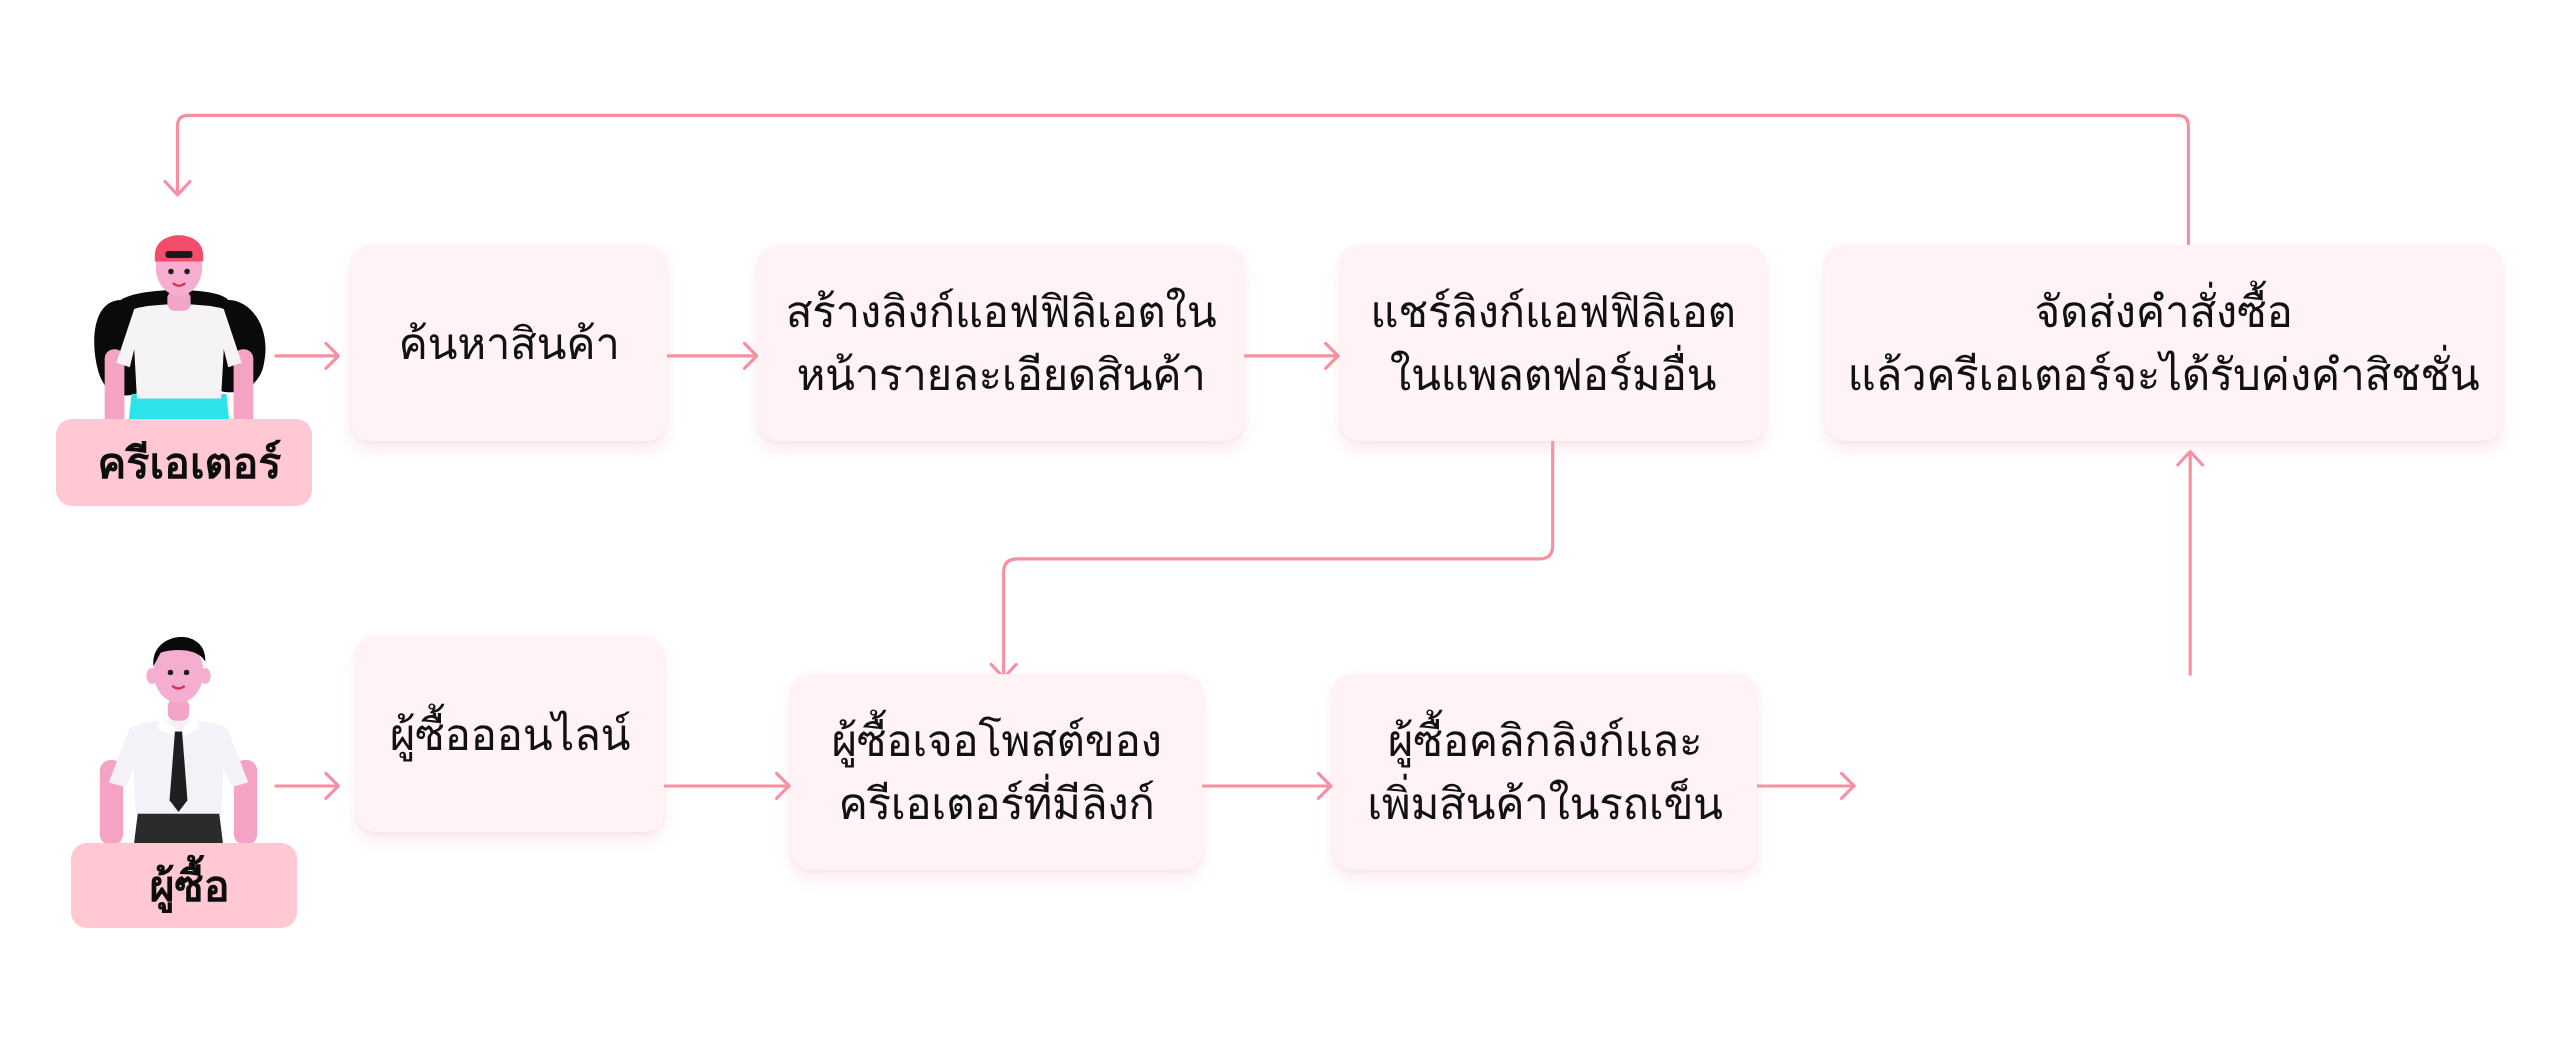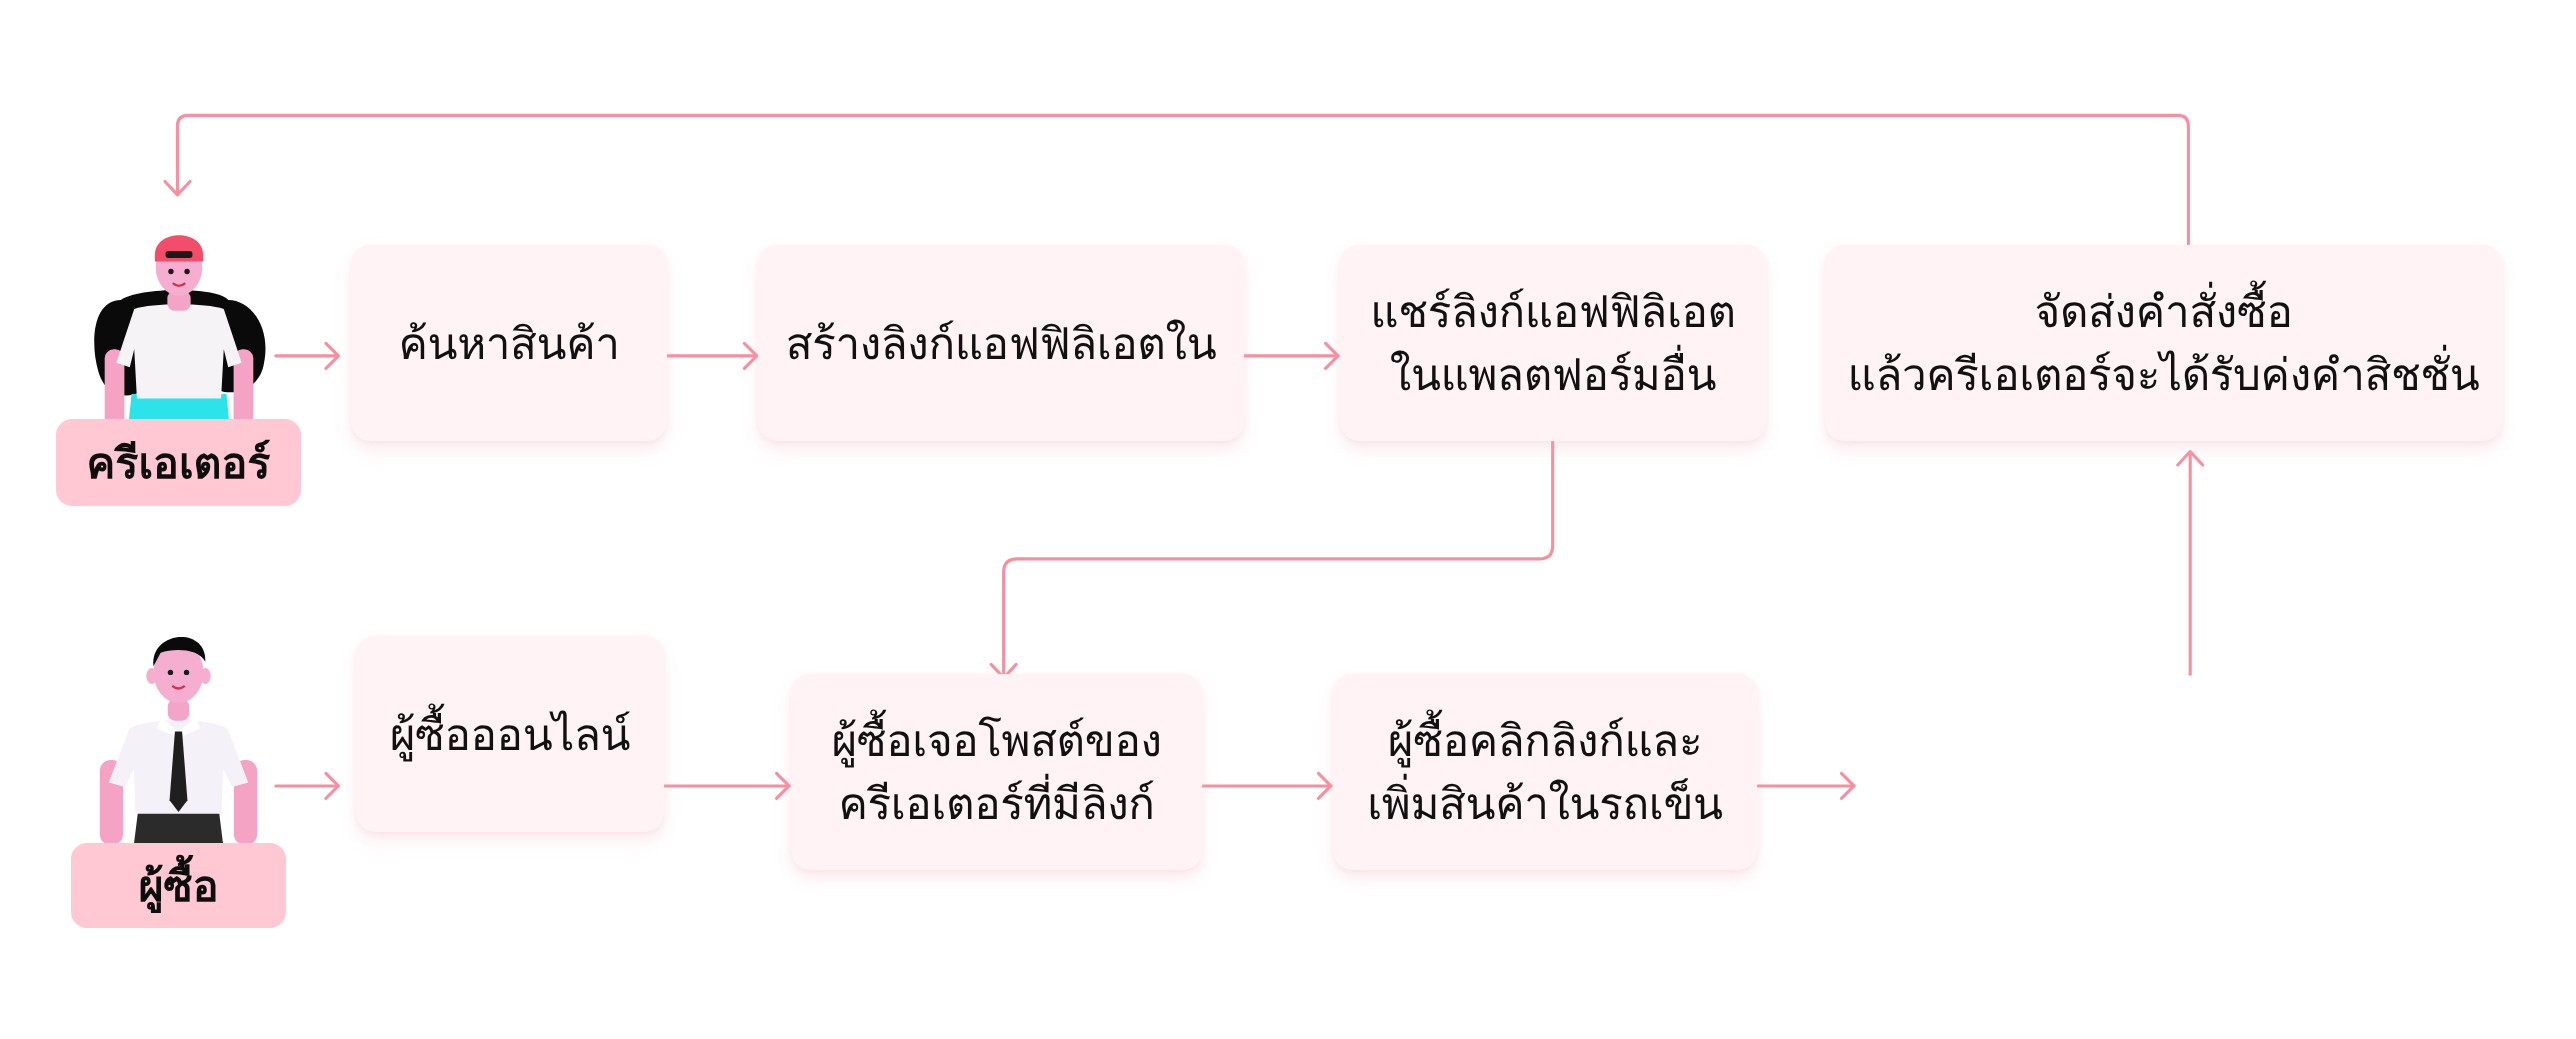--- a/index.html
+++ b/index.html
@@ -10,21 +10,21 @@
   .box {
     position:absolute; background:#FFF3F5; border-radius:19.7px;
     box-shadow: 0 9px 16px rgba(240,180,190,0.25), 0 1.8px 5.4px rgba(240,190,200,0.18);
     display:flex; align-items:center; justify-content:center; text-align:center;
     z-index:2; color:#111111;
   }
   .box .txt { font-size:44px; line-height:63px; white-space:nowrap; letter-spacing:-0.4px; }
   .badge {
     position:absolute; background:#FFC8D3; border-radius:16px; z-index:3;
     display:flex; align-items:center; justify-content:center;
-    font-weight:bold; font-size:43px; color:#0d0d0d;
+    font-weight:bold; font-size:43px; color:#0d0d0d;padding-left:11px;
   }
   .avatar { position:absolute; z-index:2; }
 </style>
 </head>
 <body>
 
 <div class="canvas">
 
   <svg class="connectors" viewBox="0 0 2880 1162">
     <g fill="none" stroke="#F78FA0" stroke-width="3.5" stroke-linecap="round" stroke-linejoin="round">
@@ -116,20 +116,21 @@
   <div class="badge" style="left:71px; top:843px; width:215px; height:85px;">ผู้ซื้อ</div>
 
   <div class="box" style="left:351px; top:245px; width:316px; height:196px;">
     <div class="txt">
       <div>ค้นหาสินค้า</div>
     </div>
   </div>
   <div class="box" style="left:758px; top:245px; width:486px; height:196px;text-align:center;">
     <div class="txt">
       <div>สร้างลิงก์แอฟฟิลิเอตใน</div>
+      <div>หน้ารายละเอียดสินค้า</div>
     </div>
   </div>
   <div class="box" style="left:1340px; top:245px; width:426px; height:196px;">
     <div class="txt">
       <div>แชร์ลิงก์แอฟฟิลิเอต</div>
       <div>ในแพลตฟอร์มอื่น</div>
     </div>
   </div>
   <div class="box" style="left:1825px; top:245px; width:677px; height:196px;">
     <div class="txt">

